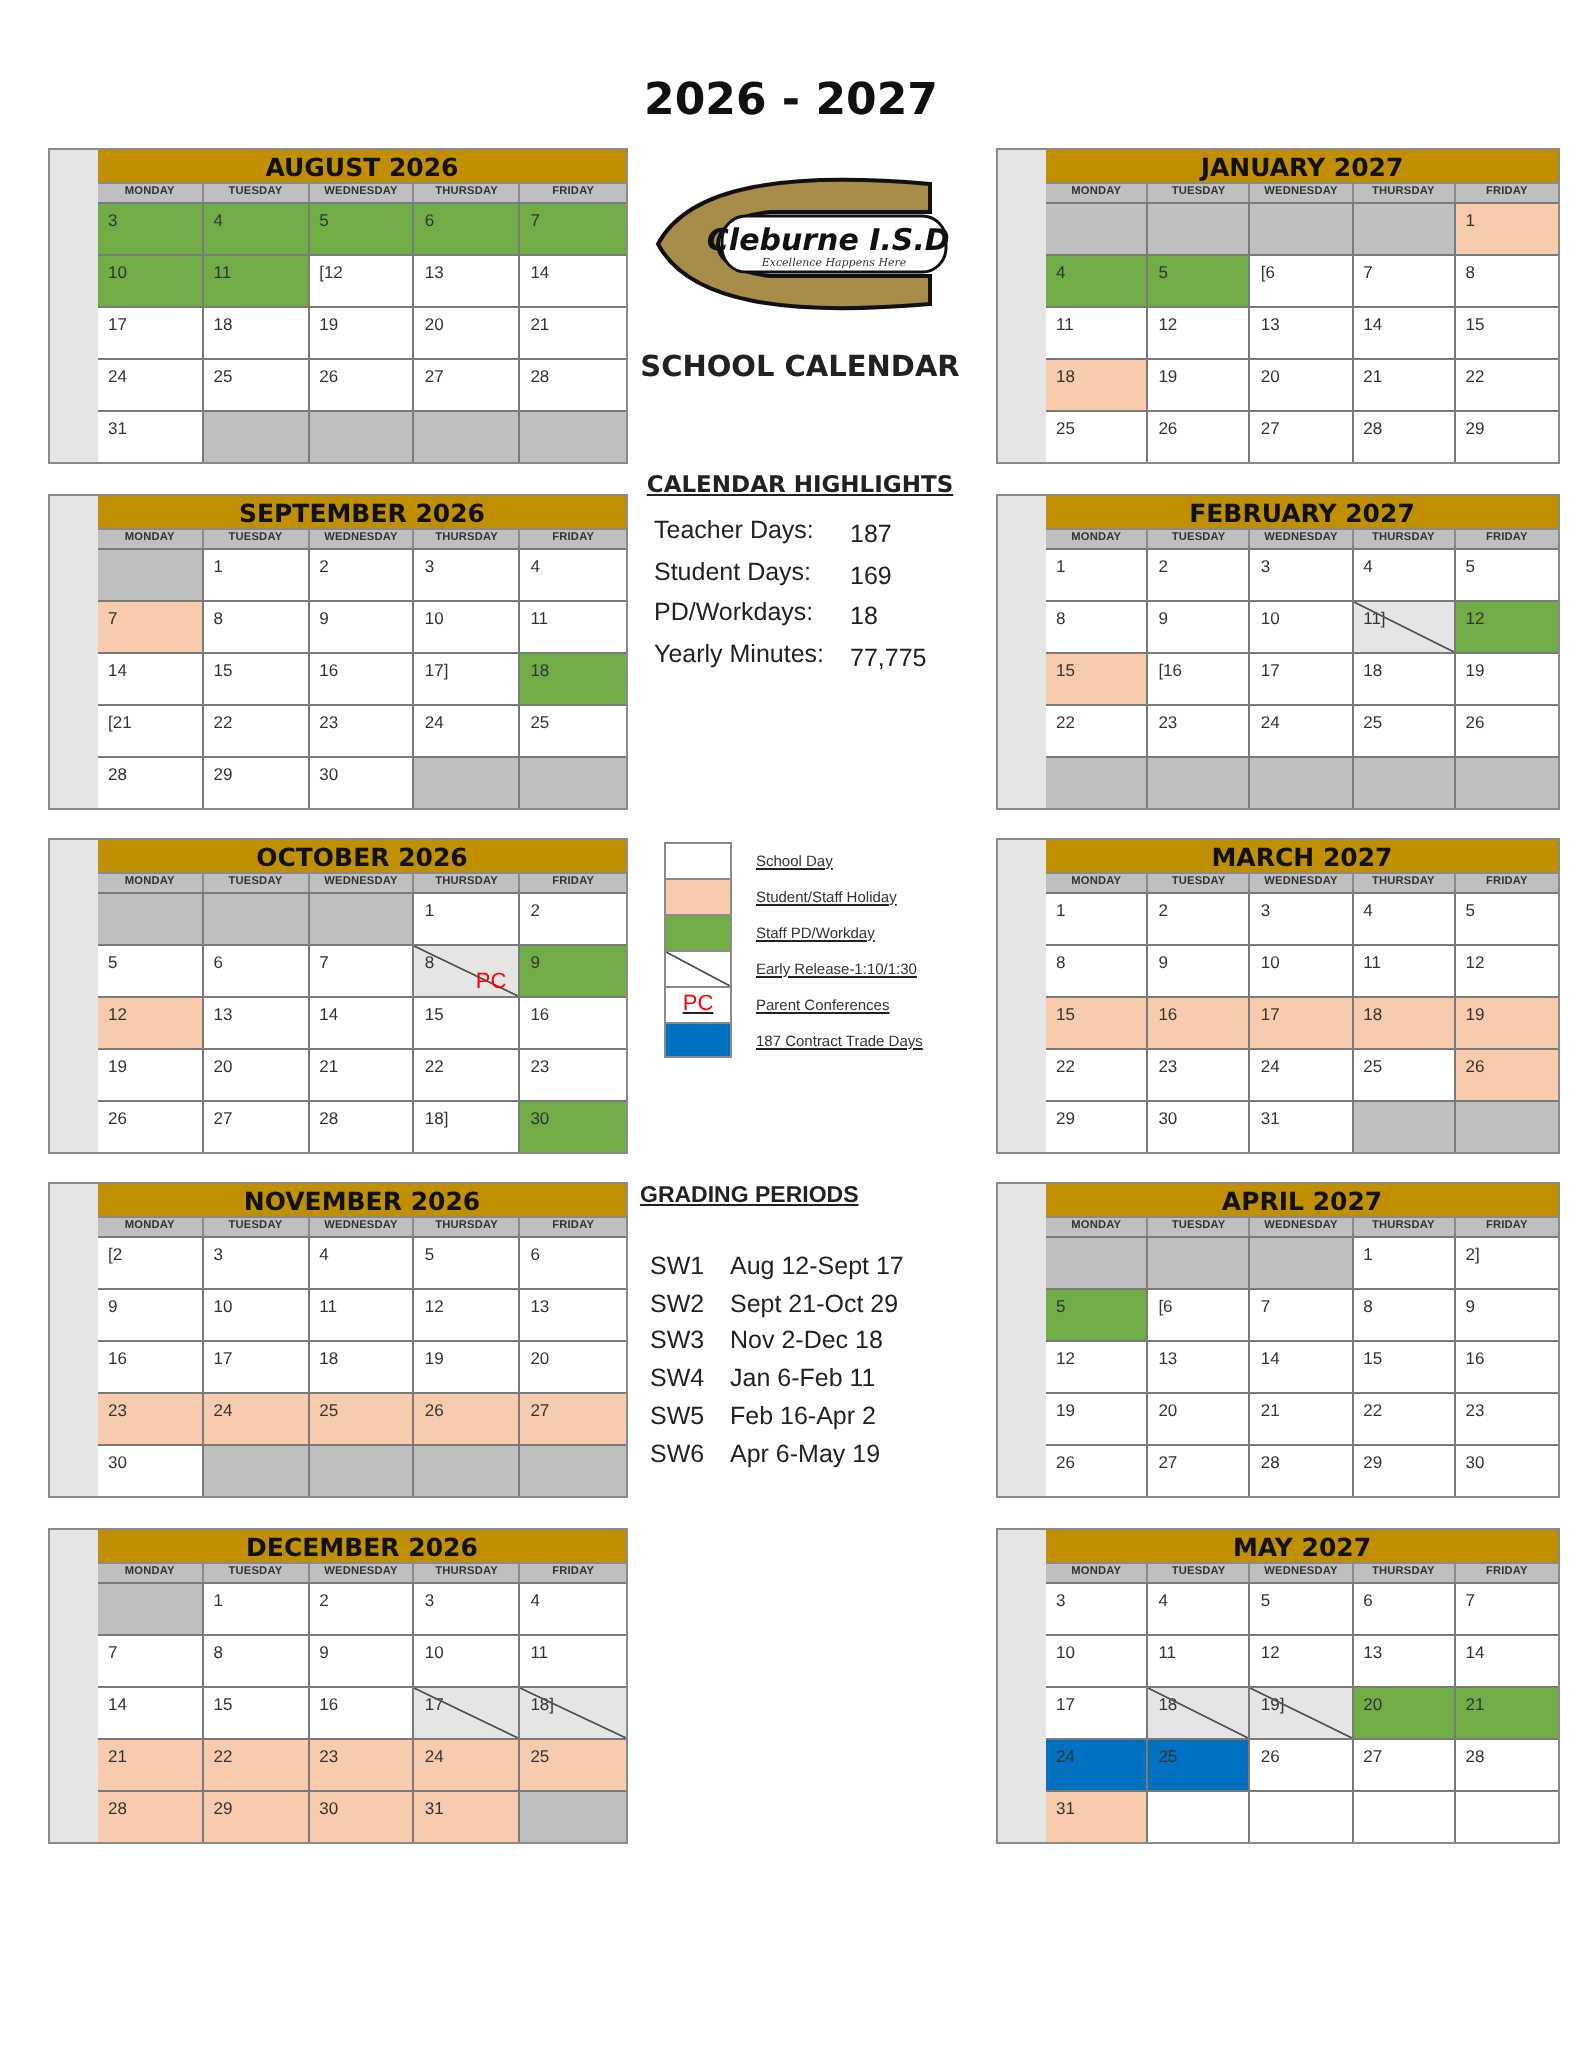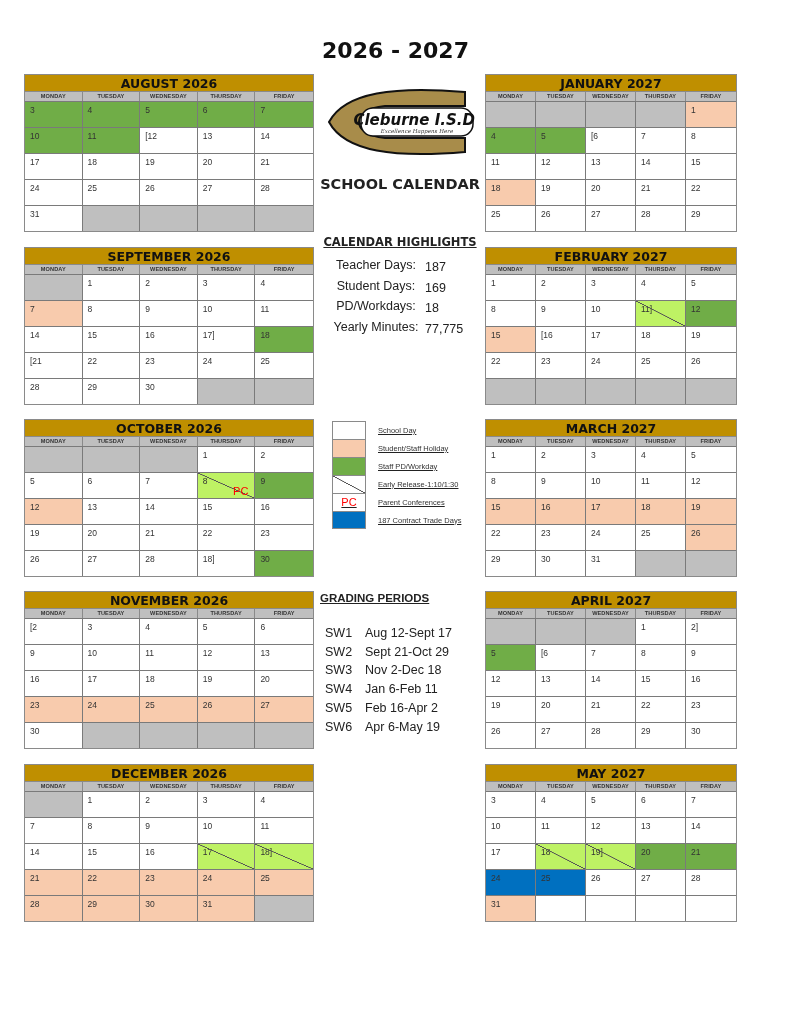--- a/index.html
+++ b/index.html
@@ -8,24 +8,25 @@
 
   .page-title {
     position: absolute; left: 0; width: 791px; top: 38px;
     text-align: center; font-weight: bold; font-size: 22px; color: #111;
     font-family: "DejaVu Sans", "Liberation Sans", sans-serif;
   }
 
   .month {
     position: absolute; width: 290px;
     border: 1px solid #8a8a8a;
-    background: #bef264;
+    background: #e5e5e5;
+    padding-left: 24px;
   }
   .month.left { left: 24px; }
-  .month.right { left: 485px; width: 252px; }
+  .month.right { left: 498px; width: 282px; }
 
   .month-header {
     height: 17px; background: #bf8f00; color: #111;
     text-align: center; font-weight: bold; font-size: 12.5px; line-height: 17px;
     font-family: "DejaVu Sans", "Liberation Sans", sans-serif;
     border-bottom: 1px solid #8a8a8a;
   }
   .weekdays { display: grid; grid-template-columns: repeat(5, 1fr); height: 9px; background: #bfbfbf; }
   .weekdays span {
     font-size: 5.6px; font-weight: bold; text-align: center; line-height: 9px; color: #333;
@@ -61,21 +62,21 @@
     font-family: "DejaVu Sans", "Liberation Sans", sans-serif;
   }
 
   .highlights-title {
     position: absolute; left: 320px; width: 160px; top: 235px; text-align: center;
     font-weight: bold; font-size: 11.5px; text-decoration: underline; color: #222;
     font-family: "DejaVu Sans", "Liberation Sans", sans-serif;
   }
   .highlights { position: absolute; left: 327px; top: 256px; }
   .hl-row { display: flex; font-size: 12.5px; line-height: 18.5px; color: #222; }
-  .hl-row .k { width: 98px; text-align: center; }
+  .hl-row .k { width: 98px; }
   .hl-row .v { padding-top: 2px; }
 
   .legend { position: absolute; left: 332px; top: 421px; text-decoration: underline; }
   .lg-row { display: flex; align-items: center; height: 18px; }
   .lg-swatch { width: 34px; height: 18px; border: 1px solid #8a8a8a; border-bottom: none; position: relative; }
   .lg-row:last-child .lg-swatch { border-bottom: 1px solid #8a8a8a; }
   .lg-swatch.school { background: #fff; }
   .lg-swatch.holiday { background: #f8cbad; }
   .lg-swatch.pd { background: #70ad47; }
   .lg-swatch.early { background: linear-gradient(to top right, transparent calc(50% - 0.6px), #555 calc(50% - 0.3px), #555 calc(50% + 0.3px), transparent calc(50% + 0.6px)); }

